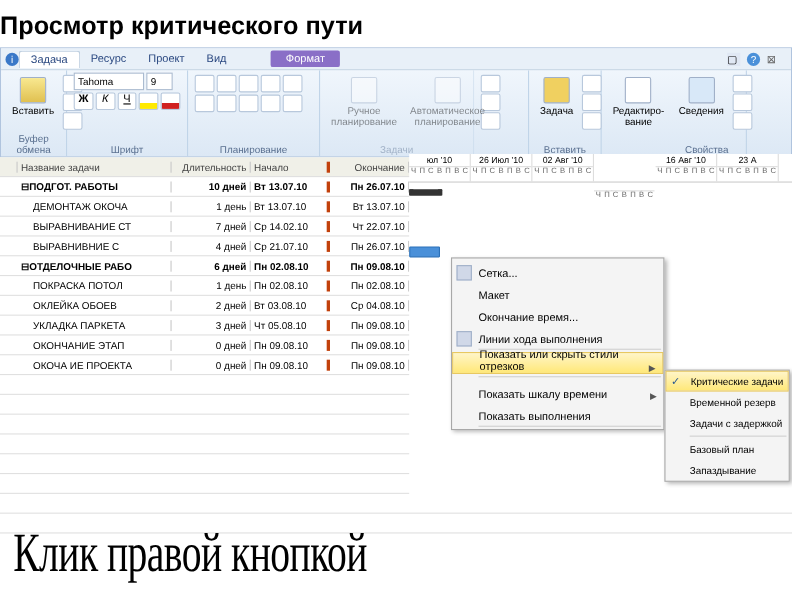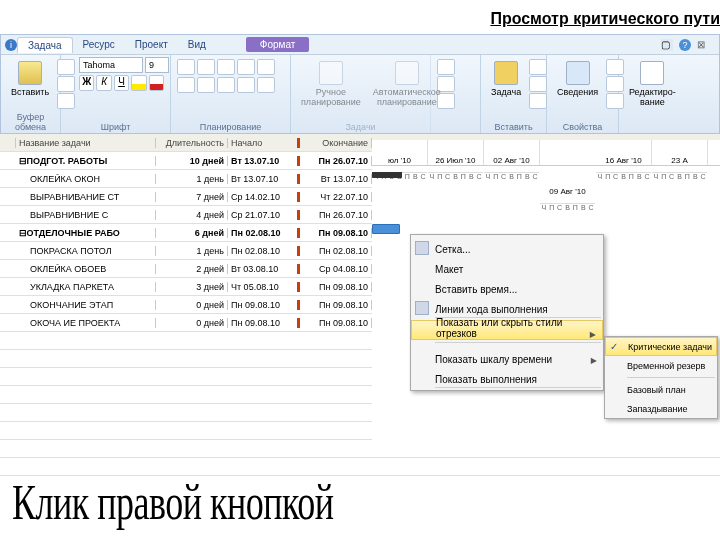--- a/index.html
+++ b/index.html
@@ -1,53 +1,53 @@
 <!DOCTYPE html>
 <html><head>
 <meta charset="utf-8">
 <style>
   * { margin: 0; padding: 0; box-sizing: border-box; }
   body { font-family: Tahoma, Arial, sans-serif; font-size: 10px; background: #fff; width: 720px; height: 540px; overflow: hidden; position: relative; }
   
-  .title-top { text-align: right; font-size: 16px; font-weight: bold; padding: 10px 0 6px; color: #000; text-decoration: underline; }
+  .title-top { text-align: left; font-size: 23px; font-weight: bold; padding: 10px 0 6px; color: #000; }
   
   .ribbon-area { border: 1px solid #b0c4de; background: linear-gradient(#f5f9fe, #e3eef9); }
   .tabs { display: flex; align-items: center; height: 20px; background: #e8f0f8; border-bottom: 1px solid #c0d0e0; padding: 0 4px; }
   .tab { padding: 2px 10px; font-size: 10px; color: #2a4880; cursor: pointer; }
   .tab.active { background: #fff; border: 1px solid #c0d0e0; border-bottom: none; border-radius: 3px 3px 0 0; }
   .tab.special { background: #8a6fc7; color: #fff; border-radius: 2px; margin-left: 30px; padding: 2px 14px; }
   .tabs-right { margin-left: auto; display: flex; gap: 6px; align-items: center; padding-right: 6px; }
   .small-icon { width: 12px; height: 12px; display: inline-block; }
   
   .ribbon-body { display: flex; height: 78px; background: linear-gradient(#f0f6fc, #dce8f5); }
   .ribbon-group { border-right: 1px solid #c0d4e8; padding: 2px 6px 0 6px; display: flex; flex-direction: column; justify-content: space-between; }
   .ribbon-group-label { font-size: 9px; text-align: center; color: #5a7090; padding: 1px 0; }
   .ribbon-controls { display: flex; gap: 4px; align-items: flex-start; flex: 1; padding-top: 2px; }
   .big-btn { display: flex; flex-direction: column; align-items: center; gap: 2px; padding: 2px 4px; font-size: 9px; cursor: pointer; }
   .big-btn .ic { width: 24px; height: 24px; border: 1px solid #a0b0c8; background: #fff; border-radius: 2px; }
   .mini-btn { width: 18px; height: 16px; border: 1px solid #b8c8dc; background: #fff; cursor: pointer; border-radius: 2px; }
   .font-row { display: flex; gap: 2px; align-items: center; }
   .font-sel { font-size: 9px; border: 1px solid #aabbd0; background: #fff; padding: 1px 3px; height: 16px; }
-  .font-col { display: flex; flex-direction: column; gap: 2px; margin-left: 12px; }
+  .font-col { display: flex; flex-direction: column; gap: 2px; }
   .disabled { opacity: 0.45; }
   
   .grid-row { display: flex; border-bottom: 1px solid #e0e0e0; height: 18px; align-items: center; font-size: 9px; }
   .grid-header { background: #f0f0e8; font-weight: normal; color: #444; }
   .col-i { width: 16px; border-right: 1px solid #c8c8c8; text-align: center; }
   .col-name { width: 140px; border-right: 1px solid #c8c8c8; padding: 0 3px; overflow: hidden; white-space: nowrap; }
   .col-dur { width: 72px; border-right: 1px solid #c8c8c8; padding: 0 3px; text-align: right; }
   .col-start { width: 72px; border-right: 3px solid #c2410c; padding: 0 3px; text-align: left; }
   .col-end { width: 72px; border-right: 1px solid #c8c8c8; padding: 0 3px; text-align: right; }
   .bold-row { font-weight: bold; }
   .indent { padding-left: 14px; }
   
   .gantt-area { position: absolute; left: 372px; top: 140px; right: 0; height: 310px; background: #fff; }
   .gantt-head { display: flex; height: 26px; border-bottom: 1px solid #ccc; font-size: 8px; }
   .gantt-week { border-right: 1px solid #ddd; display: flex; flex-direction: column; }
-  .gantt-week-top { text-align: center; padding: 16px 0; border-bottom: 1px solid #ddd; white-space: nowrap; overflow: hidden; }
+  .gantt-week-top { text-align: center; padding: 1px 0; border-bottom: 1px solid #ddd; white-space: nowrap; overflow: hidden; }
   .gantt-days { display: flex; }
   .gantt-day { width: 8px; text-align: center; font-size: 7px; color: #666; }
   .gantt-body { position: relative; }
   .bar { position: absolute; height: 10px; border-radius: 1px; }
   .bar-summary { background: #333; height: 6px; }
   .bar-summary::before, .bar-summary::after { content: ''; position: absolute; top: 0; width: 0; height: 0; border-top: 6px solid #333; }
   .bar-summary::before { left: 0; border-right: 4px solid transparent; }
   .bar-summary::after { right: 0; border-left: 4px solid transparent; }
   .bar-blue { background: #4a90d9; border: 1px solid #2a70b9; }
   .bar-red { background: #d04848; border: 1px solid #a02020; }
@@ -167,43 +167,43 @@
           <span>Задача</span>
         </div>
         <div style="display:flex;flex-direction:column;gap:1px;">
           <div class="mini-btn"></div>
           <div class="mini-btn"></div>
           <div class="mini-btn"></div>
         </div>
       </div>
       <div class="ribbon-group-label">Вставить</div>
     </div>
-    <div class="ribbon-group" style="width:72px;">
-      <div class="ribbon-controls">
-        <div class="big-btn">
-          <div class="ic" style="background:#d8e8f8;"></div>
-          <span>Сведения</span>
-        </div>
-        <div style="display:flex;flex-direction:column;gap:1px;">
-          <div class="mini-btn"></div>
-          <div class="mini-btn"></div>
-          <div class="mini-btn"></div>
-        </div>
-      </div>
-      <div class="ribbon-group-label">Свойства</div>
-    </div>
     <div class="ribbon-group" style="width:60px;border-right:none;">
       <div class="ribbon-controls">
         <div class="big-btn">
           <div class="ic"></div>
           <span style="white-space:pre-line;text-align:center;">Редактиро-
 вание</span>
         </div>
       </div>
       <div class="ribbon-group-label">&nbsp;</div>
+    </div>
+    <div class="ribbon-group" style="width:72px;">
+      <div class="ribbon-controls">
+        <div class="big-btn">
+          <div class="ic" style="background:#d8e8f8;"></div>
+          <span>Сведения</span>
+        </div>
+        <div style="display:flex;flex-direction:column;gap:1px;">
+          <div class="mini-btn"></div>
+          <div class="mini-btn"></div>
+          <div class="mini-btn"></div>
+        </div>
+      </div>
+      <div class="ribbon-group-label">Свойства</div>
     </div>
   </div>
 </div>
 
 <div>
   <div class="grid-row grid-header">
     <div class="col-i">&nbsp;</div>
     <div class="col-name">Название задачи</div>
     <div class="col-dur">Длительность</div>
     <div class="col-start">Начало</div>
@@ -212,21 +212,21 @@
   <div id="grid-body">
       <div class="grid-row bold-row">
         <div class="col-i" style="background: rgb(255, 251, 138);"></div>
         <div class="col-name "><span class="exp">⊟</span>ПОДГОТ. РАБОТЫ</div>
         <div class="col-dur">10 дней</div>
         <div class="col-start">Вт 13.07.10</div>
         <div class="col-end">Пн 26.07.10</div>
       </div>
       <div class="grid-row">
         <div class="col-i"></div>
-        <div class="col-name indent">ОКЛЕЙКА ОКОН</div>
+        <div class="col-name indent">ДЕМОНТАЖ ОКОЧА</div>
         <div class="col-dur">1 день</div>
         <div class="col-start">Вт 13.07.10</div>
         <div class="col-end">Вт 13.07.10</div>
       </div>
       <div class="grid-row">
         <div class="col-i"></div>
         <div class="col-name indent">ВЫРАВНИВАНИЕ СТ</div>
         <div class="col-dur">7 дней</div>
         <div class="col-start">Ср 14.02.10</div>
         <div class="col-end">Чт 22.07.10</div>
@@ -431,21 +431,21 @@
 
 <div class="context-menu" id="ctx">
     <div class="cm-item">
       <span class="cm-icon"></span>
       <span>Сетка...</span>
     </div>
     <div class="cm-item">
       <span>Макет</span>
     </div>
     <div class="cm-item">
-      <span>Вставить время...</span>
+      <span>Окончание время...</span>
     </div>
     <div class="cm-item">
       <span class="cm-icon"></span>
       <span>Линии хода выполнения</span>
     </div>
     <div class="cm-sep"></div>
     <div class="cm-item hl">
       <span>Показать или скрыть стили отрезков</span>
       <span class="cm-arrow">▶</span>
     </div>
@@ -460,20 +460,23 @@
     <div class="cm-sep"></div>
   </div>
 <div class="submenu" id="sub">
     <div class="sm-item hl">
       <span class="sm-check">✓</span>
       <span>Критические задачи</span>
     </div>
     <div class="sm-item">
       <span>Временной резерв</span>
     </div>
+    <div class="sm-item">
+      <span>Задачи с задержкой</span>
+    </div>
     <div class="cm-sep" style="margin-left: 22px;"></div>
     <div class="sm-item">
       <span>Базовый план</span>
     </div>
     <div class="sm-item">
       <span>Запаздывание</span>
     </div>
   </div>
 
 <div class="bottom-caption">Клик правой кнопкой</div>

